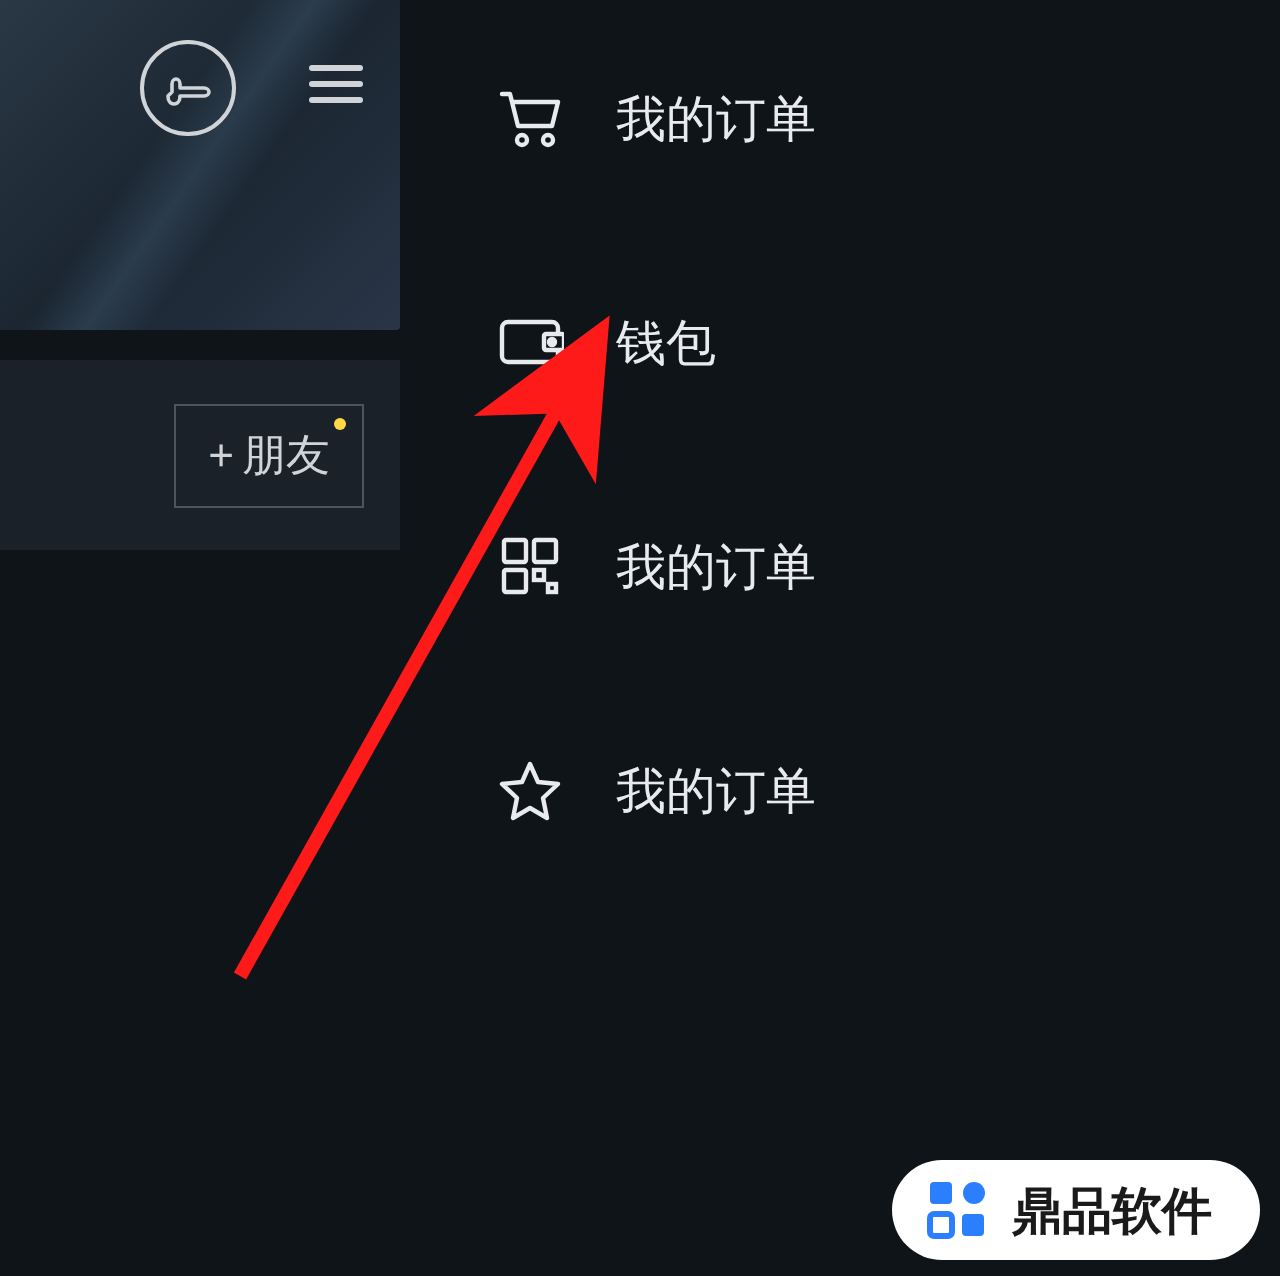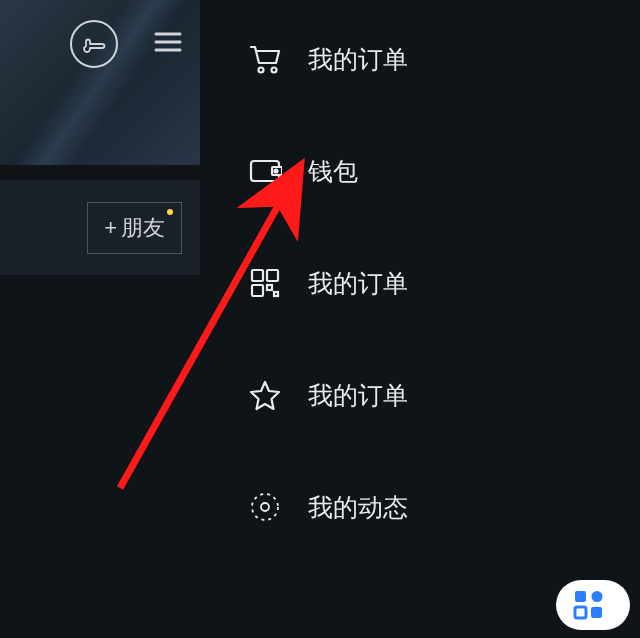--- a/index.html
+++ b/index.html
@@ -195,41 +195,33 @@
 
   <div class="menu-item">
     <div class="menu-icon">
       <svg width="32" height="32" viewBox="0 0 32 32" fill="none" stroke="#e8eaed" stroke-width="2.2" stroke-linejoin="round">
         <path d="M16 3 L20 12 L30 13 L22.5 20 L24.5 30 L16 25 L7.5 30 L9.5 20 L2 13 L12 12 Z"></path>
       </svg>
     </div>
     <span class="menu-label">我的订单</span>
   </div>
 
-  <div class="menu-item">
-    <div class="menu-icon">
-      <svg width="32" height="32" viewBox="0 0 32 32" fill="none" stroke="#e8eaed" stroke-width="1.8">
-        <circle cx="16" cy="16" r="4"></circle>
-        <circle cx="16" cy="16" r="13" stroke-dasharray="3 4"></circle>
-      </svg>
-    </div>
-    <span class="menu-label">我的动态</span>
-  </div>
 
 </div>
 
 <svg class="arrow" width="230" height="350" viewBox="0 0 230 350">
   <defs>
     <marker id="ah" markerWidth="12" markerHeight="12" refX="9" refY="5" orient="auto">
       <path d="M0,0 L11,5 L0,10 L3,5 Z" fill="#ff1a1a"></path>
     </marker>
   </defs>
   <path d="M20 340 Q 110 180 198 22" stroke="#ff1a1a" stroke-width="7" fill="none" marker-end="url(#ah)"></path>
 </svg>
 
 <div class="watermark">
   <svg width="34" height="34" viewBox="0 0 34 34">
     <rect x="3" y="3" width="11" height="11" rx="2" fill="#2b7fff"></rect>
     <circle cx="25" cy="8.5" r="5.5" fill="#2b7fff"></circle>
     <rect x="3" y="19" width="11" height="11" rx="2" fill="none" stroke="#2b7fff" stroke-width="3"></rect>
     <rect x="19" y="19" width="11" height="11" rx="2" fill="#2b7fff"></rect>
   </svg>
+  <span class="wm-text">鼎品软件</span>
 </div>
 
 </body></html>

